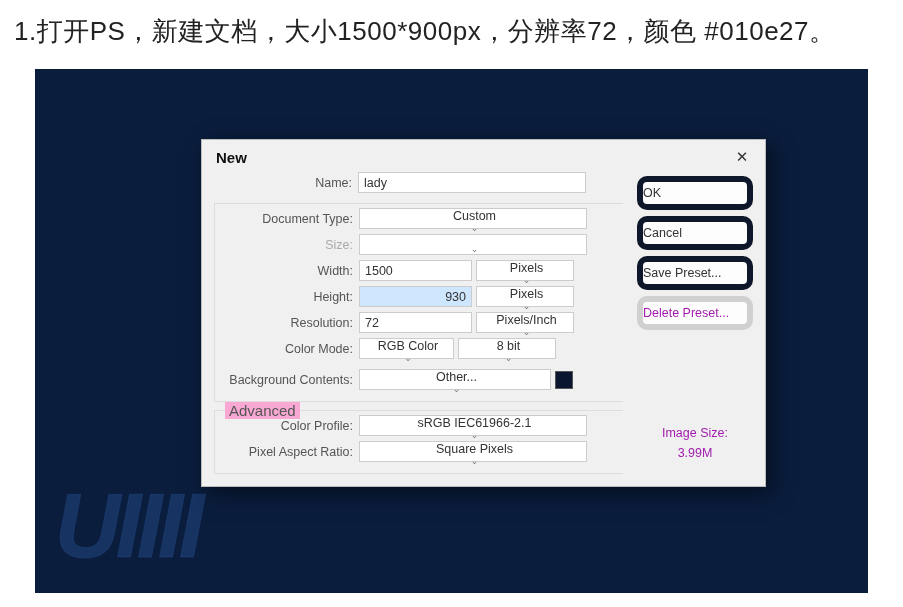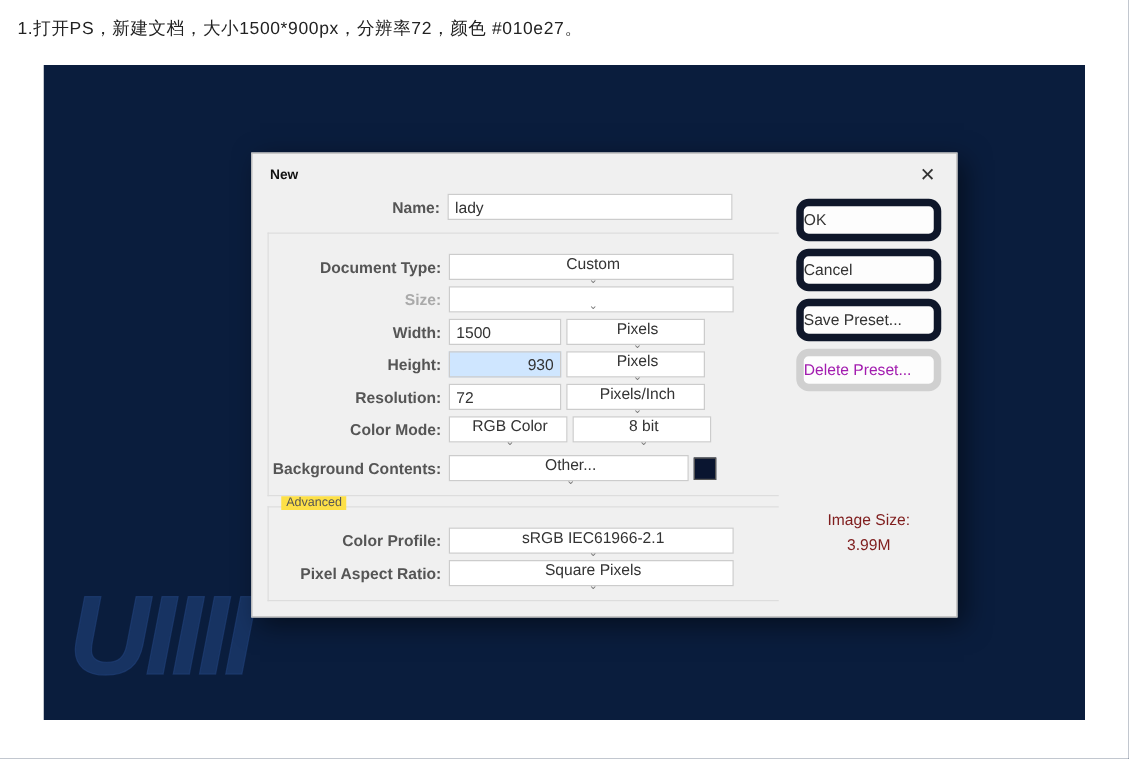--- a/index.html
+++ b/index.html
@@ -5,21 +5,21 @@
   * { box-sizing: border-box; margin: 0; padding: 0; }
   body {
     font-family: "Microsoft YaHei", Arial, sans-serif;
     background: #fff;
     font-size: 16px;
     color: #333;
     width: 903px;
   }
   .instruction {
     padding: 14px 14px 0 14px;
-    font-size: 14px;
+    font-size: 26px;
     letter-spacing: 0.5px;
     color: #222;
   }
   .canvas-area {
     margin: 20px 35px 0 35px;
     background: #0a1d3d;
     height: 524px;
     position: relative;
     overflow: hidden;
   }
@@ -44,21 +44,21 @@
     background: #f0f0f0;
     border: 1px solid #bbb;
     box-shadow: 6px 6px 20px rgba(0,0,0,0.5);
   }
   .dialog-titlebar {
     display: flex;
     justify-content: space-between;
     align-items: center;
     padding: 8px 14px 10px 14px;
   }
-  .dialog-title { font-size: 11px; font-weight: 700; color: #111; }
+  .dialog-title { font-size: 15px; font-weight: 700; color: #111; }
   .close-btn {
     font-size: 15px; cursor: pointer; color: #333;
     width: 18px; text-align: center;
   }
   .dialog-body {
     display: flex;
     padding: 0 12px 12px 12px;
     gap: 14px;
   }
   .form-col { flex: 1; }
@@ -72,82 +72,81 @@
     font-size: 12.5px;
     color: #333;
     cursor: pointer;
   }
   .btn.primary { font-weight: 400; }
   .btn.disabled { color: #a21caf; border-color: #d0d0d0; cursor: default; }
   .image-size {
     margin-top: 90px;
     text-align: center;
     font-size: 12.5px;
-    color: #7f1d1d;
+    color: #a21caf;
   }
   .image-size .val { margin-top: 6px; }
   .row {
     display: flex;
     align-items: center;
     margin-bottom: 5px;
     gap: 4px;
   }
   .lbl {
     width: 140px;
     text-align: right;
     font-size: 12.5px;
     color: #555;
     padding-right: 2px;
-    font-weight: bold;
   }
   .lbl.dim { color: #aaa; }
   input.textin, .select {
     font-size: 12.5px;
     border: 1px solid #ccc;
     background: #fff;
     padding: 2px 5px;
     height: 21px;
     color: #333;
   }
   input.textin { width: 228px; }
-  input.textin.short { width: 90px; }
+  input.textin.short { width: 113px; }
   input.textin.sel { background: #cfe6ff; text-align: right; }
   .select {
     display: flex;
     align-items: center;
     justify-content: space-between;
     cursor: pointer;
     padding: 0 4px 0 7px;
     flex-direction: column;
   }
   .select .chev { font-size: 9px; color: #777; }
   .sel-wide { width: 228px; }
   .sel-95 { width: 95px; text-align: right; }
-  .sel-115 { width: 111px; }
+  .sel-115 { width: 98px; }
   .sel-192 { width: 192px; }
   .swatch {
     width: 18px; height: 18px;
     background: #0a1530;
     border: 1px solid #555;
   }
   .fieldset {
     border: 1px solid #ddd;
     border-right: none;
-    padding: 16px 0 6px 0;
+    padding: 4px 0 6px 0;
     margin-top: 10px;
     position: relative;
   }
   .fieldset + .fieldset { margin-top: 8px; }
   .legend {
     position: absolute;
     top: -9px;
     left: 10px;
-    background: #fde047;
+    background: #f9a8d4;
     padding: 0 4px;
-    font-size: 10px;
+    font-size: 15px;
     color: #555;
   }
   .row.first { margin-top: -4px; }
 </style>
 </head>
 <body>
 
 <div class="instruction">1.打开PS，新建文档，大小1500*900px，分辨率72，颜色 #010e27。</div>
 
 <div class="canvas-area">

